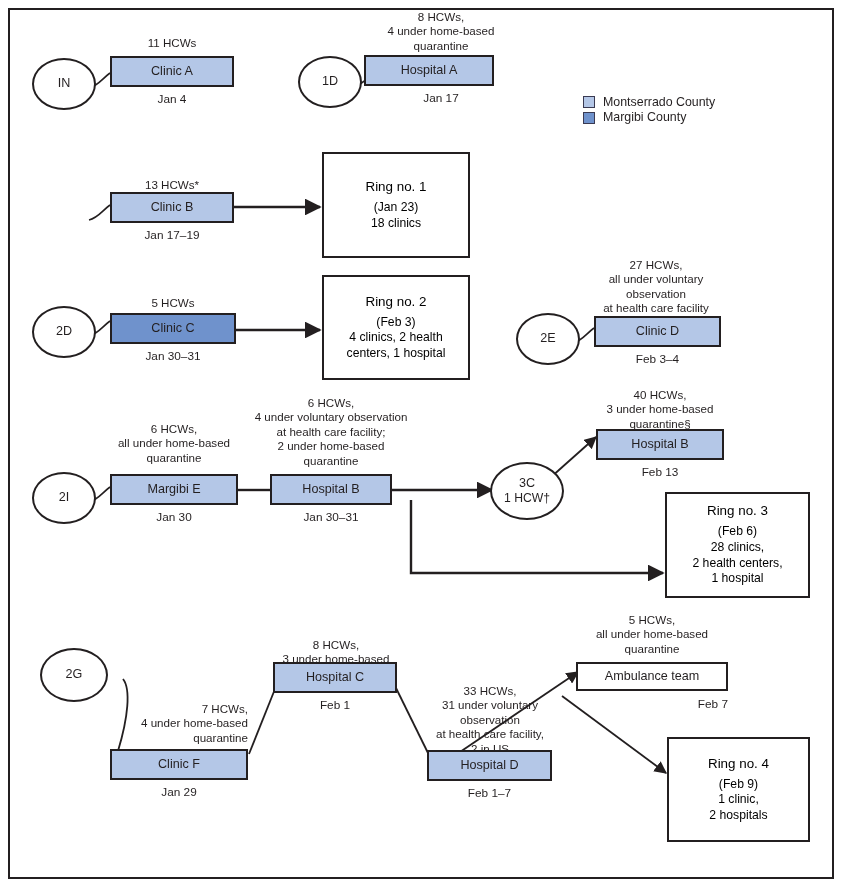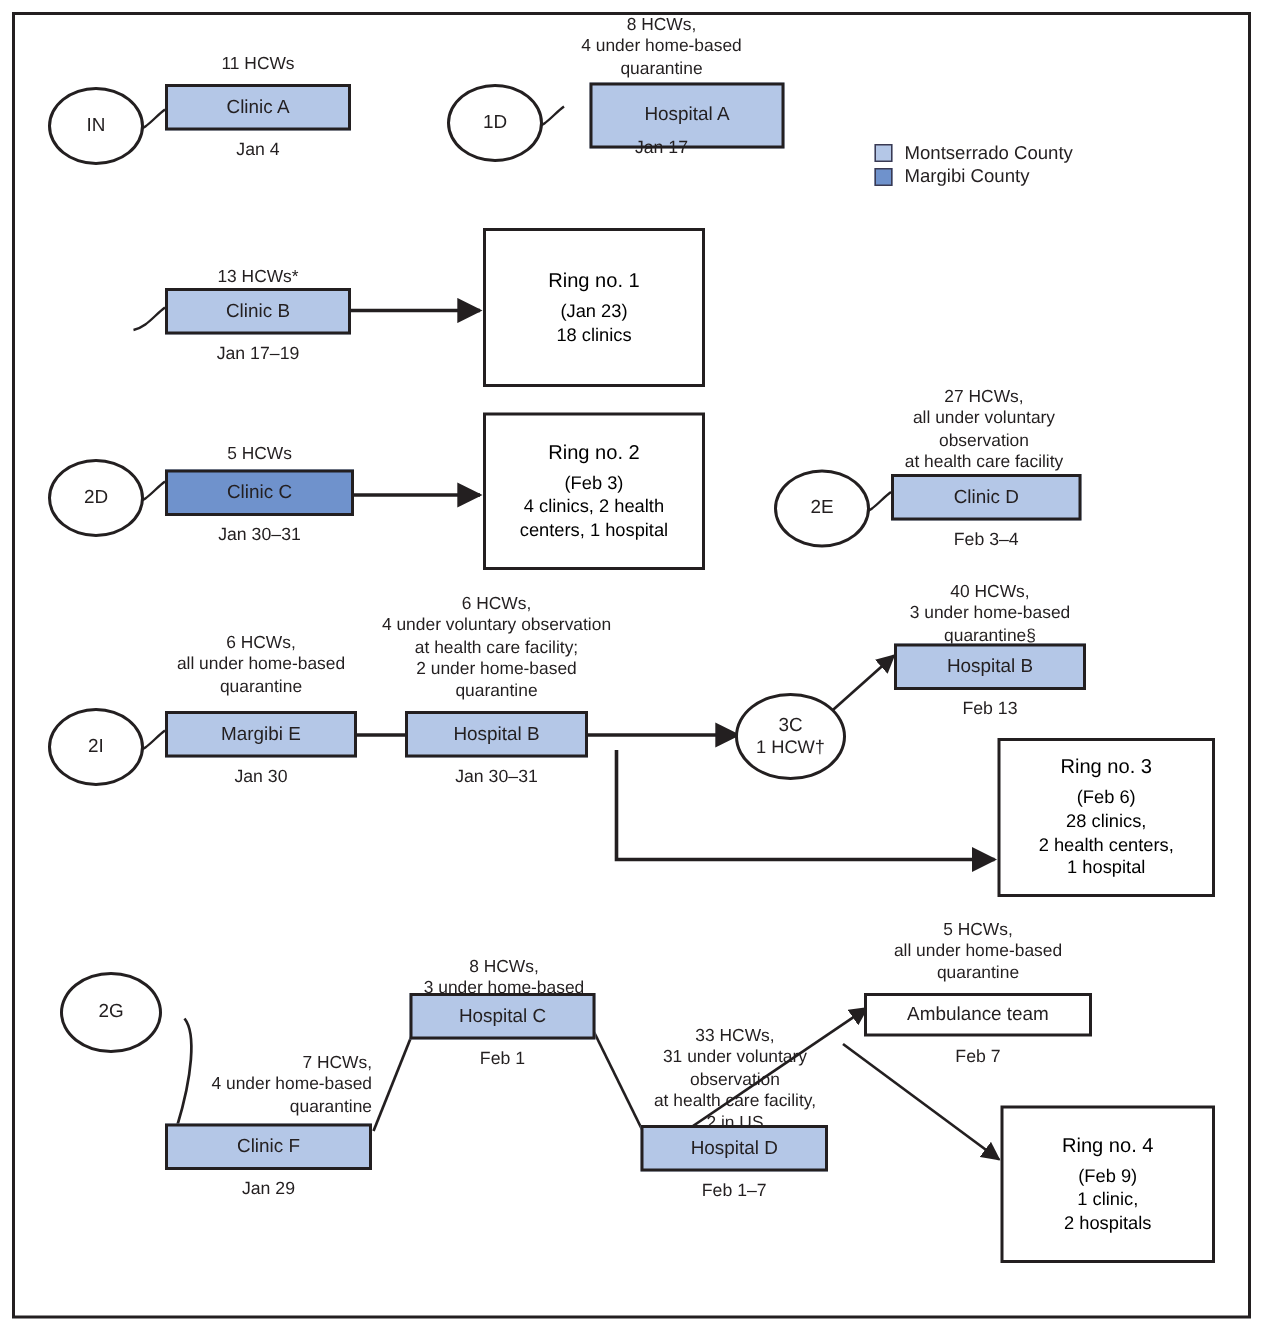--- a/index.html
+++ b/index.html
@@ -151,21 +151,21 @@
     <span>Clinic A</span>
   </div>
   <div class="datelbl" style="left:110px;top:92px;width:124px;">Jan 4</div>
 
   <div class="caption" style="left:370px;top:10px;width:142px;">8 HCWs,
 4 under home-based
 quarantine</div>
   <div class="node ellipse" style="left:298px;top:56px;width:64px;height:52px;">
     <span>1D</span>
   </div>
-  <div class="node box light" style="left:393px;top:55px;width:130px;height:44px;">
+  <div class="node box light" style="left:364px;top:55px;width:130px;height:31px;">
     <span>Hospital A</span>
   </div>
   <div class="datelbl" style="left:376px;top:91px;width:130px;">Jan 17</div>
 
   <div class="caption" style="left:110px;top:178px;width:124px;">13 HCWs*</div>
   <div class="node box light" style="left:110px;top:192px;width:124px;height:31px;">
     <span>Clinic B</span>
   </div>
   <div class="datelbl" style="left:110px;top:228px;width:124px;">Jan 17–19</div>
 
@@ -274,21 +274,21 @@
     <span>Hospital D</span>
   </div>
   <div class="datelbl" style="left:427px;top:786px;width:125px;">Feb 1–7</div>
 
   <div class="caption" style="left:576px;top:613px;width:152px;">5 HCWs,
 all under home-based
 quarantine</div>
   <div class="node box plain" style="left:576px;top:662px;width:152px;height:29px;">
     <span>Ambulance team</span>
   </div>
-  <div class="datelbl" style="left:576px;top:697px;width:152px;">Feb 7</div>
+  <div class="datelbl" style="left:576px;top:697px;width:152px;text-align:right;">Feb 7</div>
 
   <div class="node ring" style="left:667px;top:737px;width:143px;height:105px;">
     <span class="ring-title">Ring no. 4</span>
     <span class="ring-sub">(Feb 9)
 1 clinic,
 2 hospitals</span>
   </div>
 
 </div>
 

